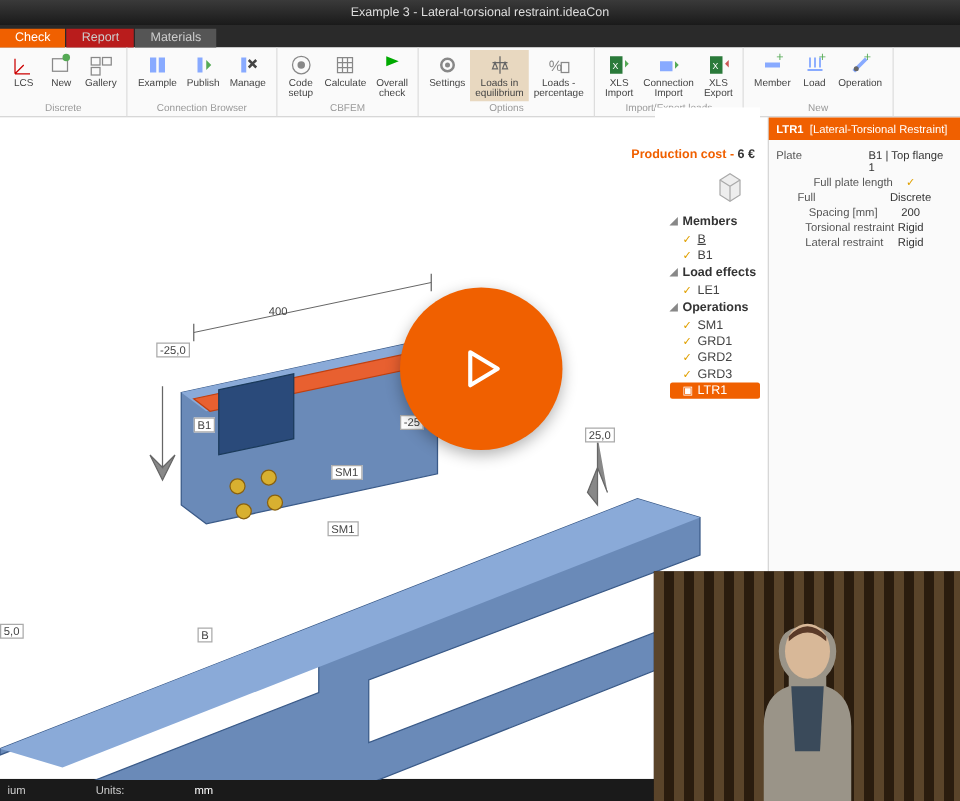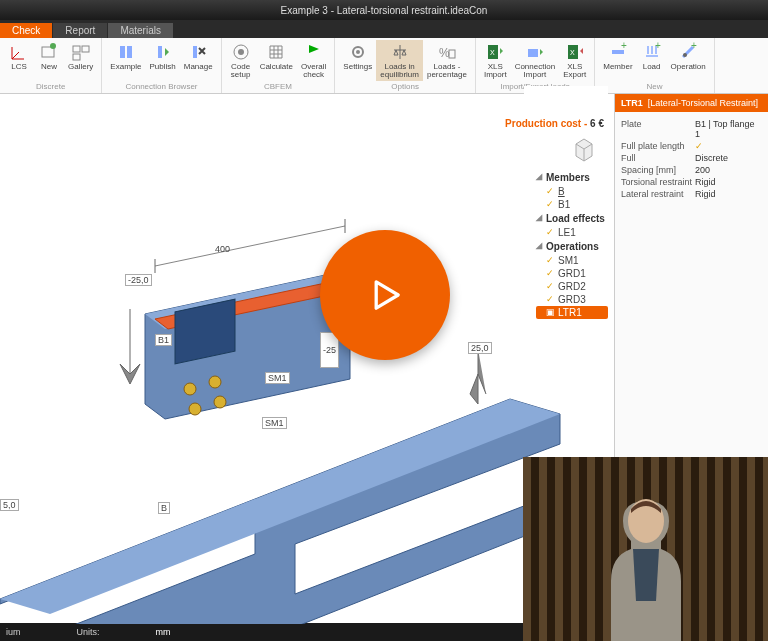--- a/index.html
+++ b/index.html
@@ -28,21 +28,21 @@
 .treehdr{font-weight:bold;color:#333;padding:2px 0 2px 10px;font-size:10px;}
 .treeitem{padding:1px 0 1px 22px;color:#444;font-size:10px;position:relative;}
 .treeitem::before{content:"✓";color:#e0a000;position:absolute;left:10px;font-size:9px;}
 .treeitem.sel{background:#f06000;color:#fff;border-radius:2px;}
 .treeitem.sel::before{content:"▣";color:#fff;}
 .tri{position:absolute;left:0;color:#888;font-size:8px;}
 .propheader{height:18px;background:#f06000;color:#fff;font-size:9px;display:flex;align-items:center;padding:0 6px;}
 .props{padding:6px;font-size:10px;}
 .propstitle{color:#f06000;font-weight:bold;padding:2px 0 4px 10px;position:relative;}
 .propstitle::before{content:"▾";position:absolute;left:0;color:#f06000;}
-.proprow{display:flex;padding:1px 0;}
+.proprow{display:flex;padding:1px 0;justify-content:center;}
 .proplbl{width:74px;color:#555;font-size:9px;}
 .propval{color:#333;font-size:9px;}
 .statusbar{height:18px;background:#1a1a1a;color:#ccc;font-size:9px;display:flex;align-items:center;padding:0 6px;gap:48px;}
 .statusbar span{margin-right:8px;}
 .play{position:absolute;left:320px;top:230px;width:130px;height:130px;border-radius:50%;background:#f06000;display:flex;align-items:center;justify-content:center;cursor:pointer;box-shadow:0 4px 12px rgba(0,0,0,.3);}
 .play svg{width:44px;height:44px;}
 .presenter{position:absolute;right:0;bottom:0;width:245px;height:184px;background:linear-gradient(90deg,#3a2818 0%,#3a2818 100%);overflow:hidden;}
 .slats{position:absolute;inset:0;background:repeating-linear-gradient(90deg,#5a442a 0 8px,#2a1c0e 8px 16px);}
 .person{position:absolute;left:50%;bottom:0;transform:translateX(-50%);width:130px;height:170px;}
 .dim{position:absolute;font-size:9px;color:#444;}
@@ -50,21 +50,21 @@
 </style>
 </head>
 <body>
 
 <div class="titlebar">
     <span>Example 3 - Lateral-torsional restraint.ideaCon</span>
   </div>
 
 <div class="tabs">
   <div class="tab active">Check</div>
-  <div class="tab" style="background:#404040">Report</div>
+  <div class="tab" style="background:#b91c1c">Report</div>
   <div class="tab">Materials</div>
 </div>
 
 <div class="ribbon">
   <div class="rgroup">
     <div class="rbtns">
       <div class="rbtn">
           <div class="rico">
             <svg viewBox="0 0 20 20">
               <path d="M3 17L3 5M3 17L15 17M3 17L10 10" stroke="#c00" stroke-width="1" fill="none"></path>
@@ -296,21 +296,21 @@
       <circle cx="220" cy="288" r="6" fill="#d8b030" stroke="#886010"></circle>
 
       <rect x="175" y="235" width="60" height="52" fill="#2a4a7a" stroke="#1a3a5a" transform="skewY(-12)"></rect>
 
       <path d="M130 195 L130 260 L120 250 L130 270 L140 250 L130 260" fill="#888" stroke="#666"></path>
       <path d="M478 235 L478 290 L470 280 L478 260 L486 280" fill="#888" stroke="#666"></path>
     </svg>
 
     <div class="dim" style="left:215px;top:150px;">400</div>
     <div class="dim" style="left:125px;top:180px;background:#fff;border:1px solid #aaa;padding:0 2px;">-25,0</div>
-    <div class="dim" style="left:320px;top:238px;background:#fff;border:1px solid #aaa;padding:12px 2px;">-25</div>
+    <div class="dim" style="left:320px;top:238px;background:#fff;border:1px solid #aaa;padding:0 2px;">-25</div>
     <div class="dim" style="left:468px;top:248px;background:#fff;border:1px solid #aaa;padding:0 2px;">25,0</div>
     <div class="dim" style="left:0px;top:405px;background:#fff;border:1px solid #aaa;padding:0 2px;">5,0</div>
     <div class="dim" style="left:155px;top:240px;background:#fff;border:1px solid #aaa;padding:0 2px;">B1</div>
     <div class="dim" style="left:265px;top:278px;background:#fff;border:1px solid #aaa;padding:0 2px;">SM1</div>
     <div class="dim" style="left:262px;top:323px;background:#fff;border:1px solid #aaa;padding:0 2px;">SM1</div>
     <div class="dim" style="left:158px;top:408px;background:#fff;border:1px solid #aaa;padding:0 2px;">B</div>
   </div>
 
   <div class="rightpane">
     <div class="propheader">

